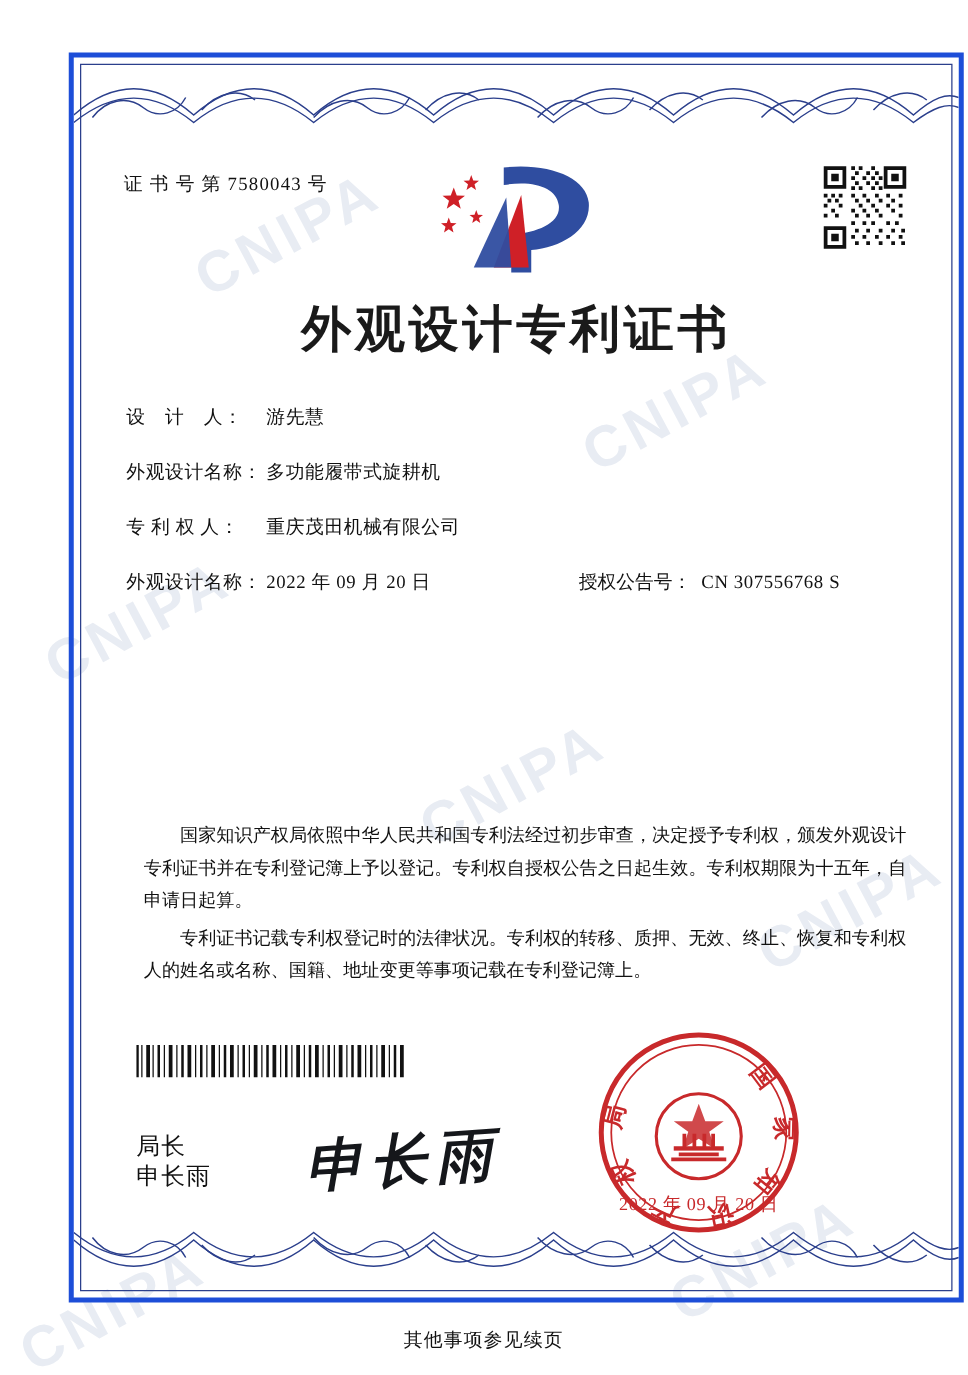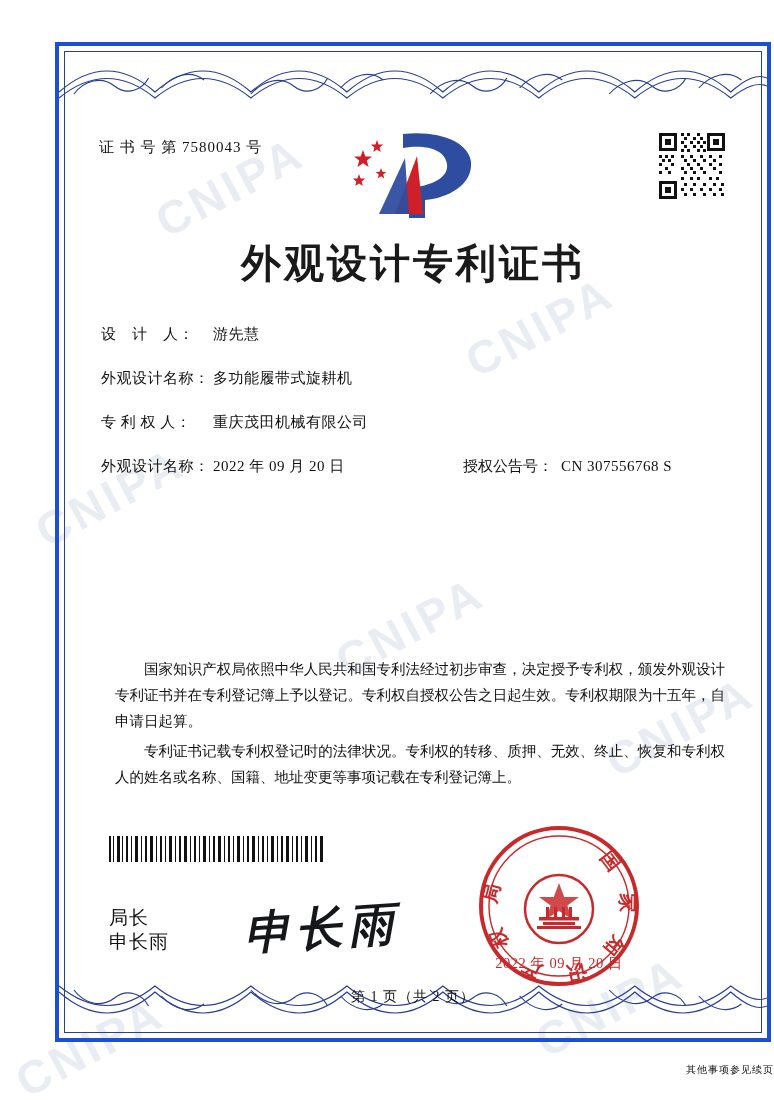--- a/index.html
+++ b/index.html
@@ -219,22 +219,22 @@
     bottom: 32px;
     text-align: center;
     font-size: 14px;
     color: #111;
     letter-spacing: 1px;
   }
   .outside-note {
     position: absolute;
     left: 0; right: 0;
     top: 1063px;
-    text-align: right;
-    font-size: 10px;
+    text-align: center;
+    font-size: 15px;
     color: #111;
     letter-spacing: 1px;
     z-index: 2;
   }
 </style>
 </head>
 <body>
 
 <div class="watermark-layer">
   <div class="wm wm1">CNIPA</div>
@@ -495,16 +495,15 @@
         </g>
       </g>
 
       <text font-family="Liberation Serif, serif" font-size="19" font-weight="bold" fill="#c8292b" letter-spacing="9">
         <textPath href="#ringpath" startOffset="11%">国 家 知 识 产 权 局</textPath>
       </text>
     </svg>
   </div>
   <div class="seal-date">2022 年 09 月 20 日</div>
 
-  <div class="page-no">第 1 页（共 2 页）</div>
 </div>
 
 <div class="outside-note">其他事项参见续页</div>
 
 </body></html>

